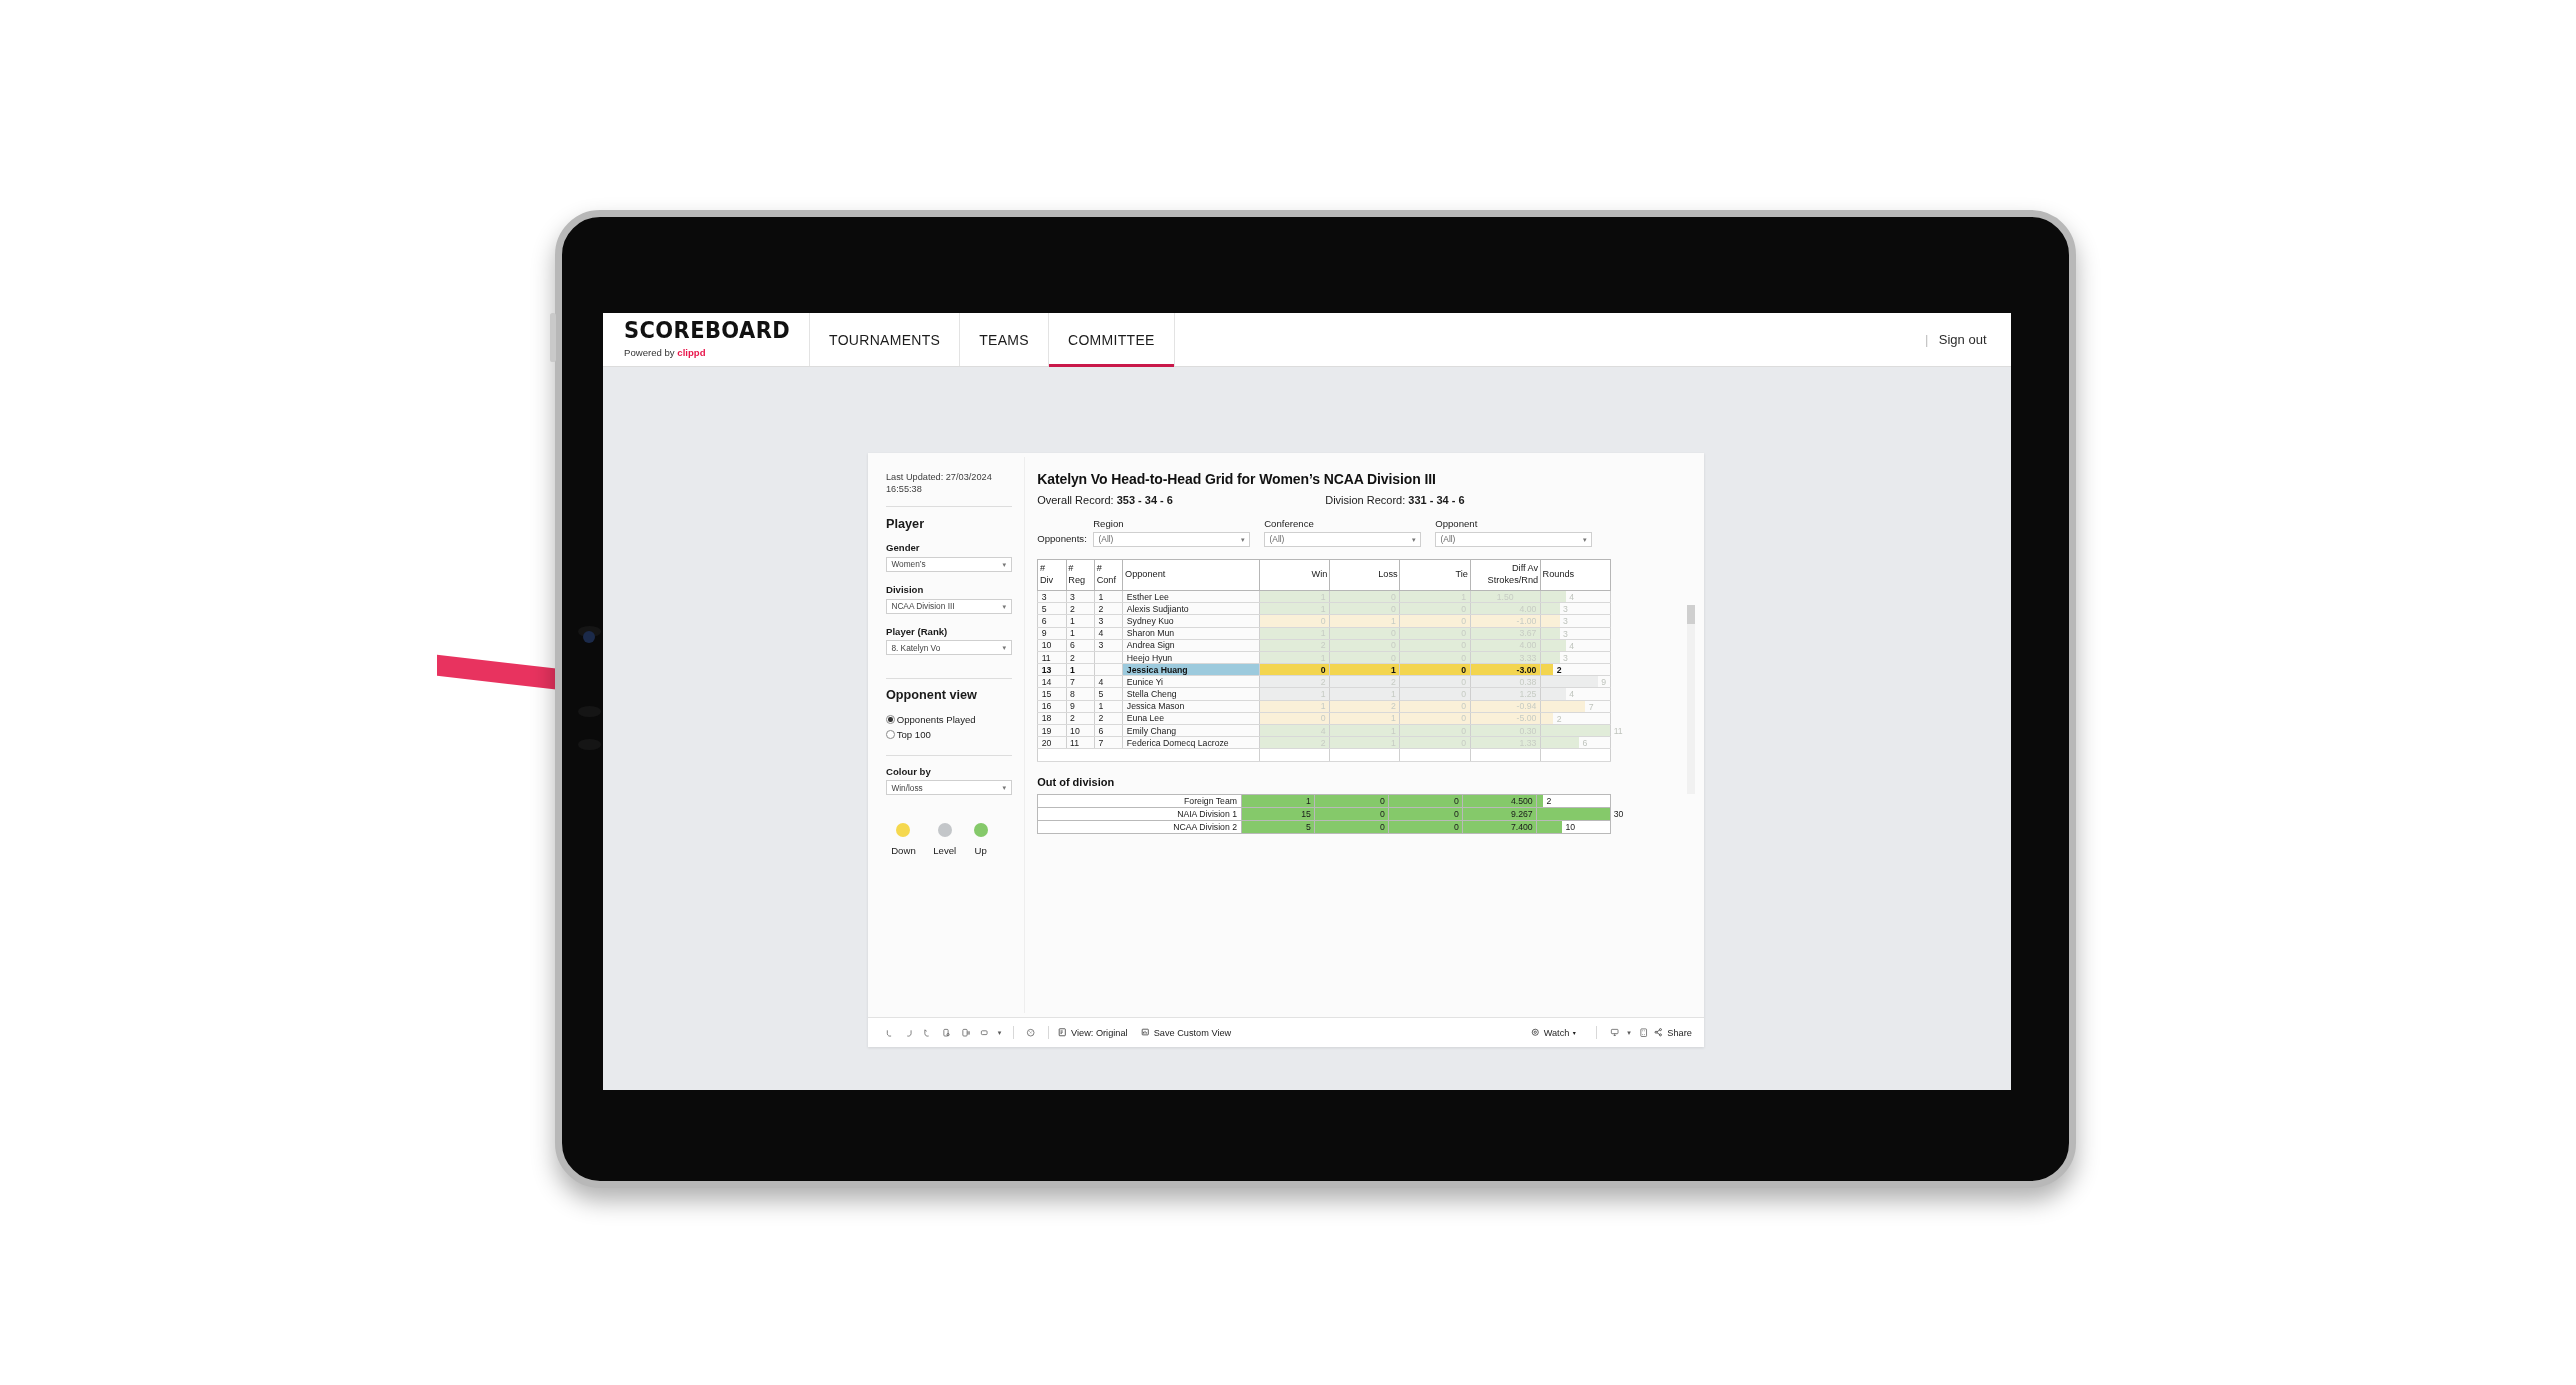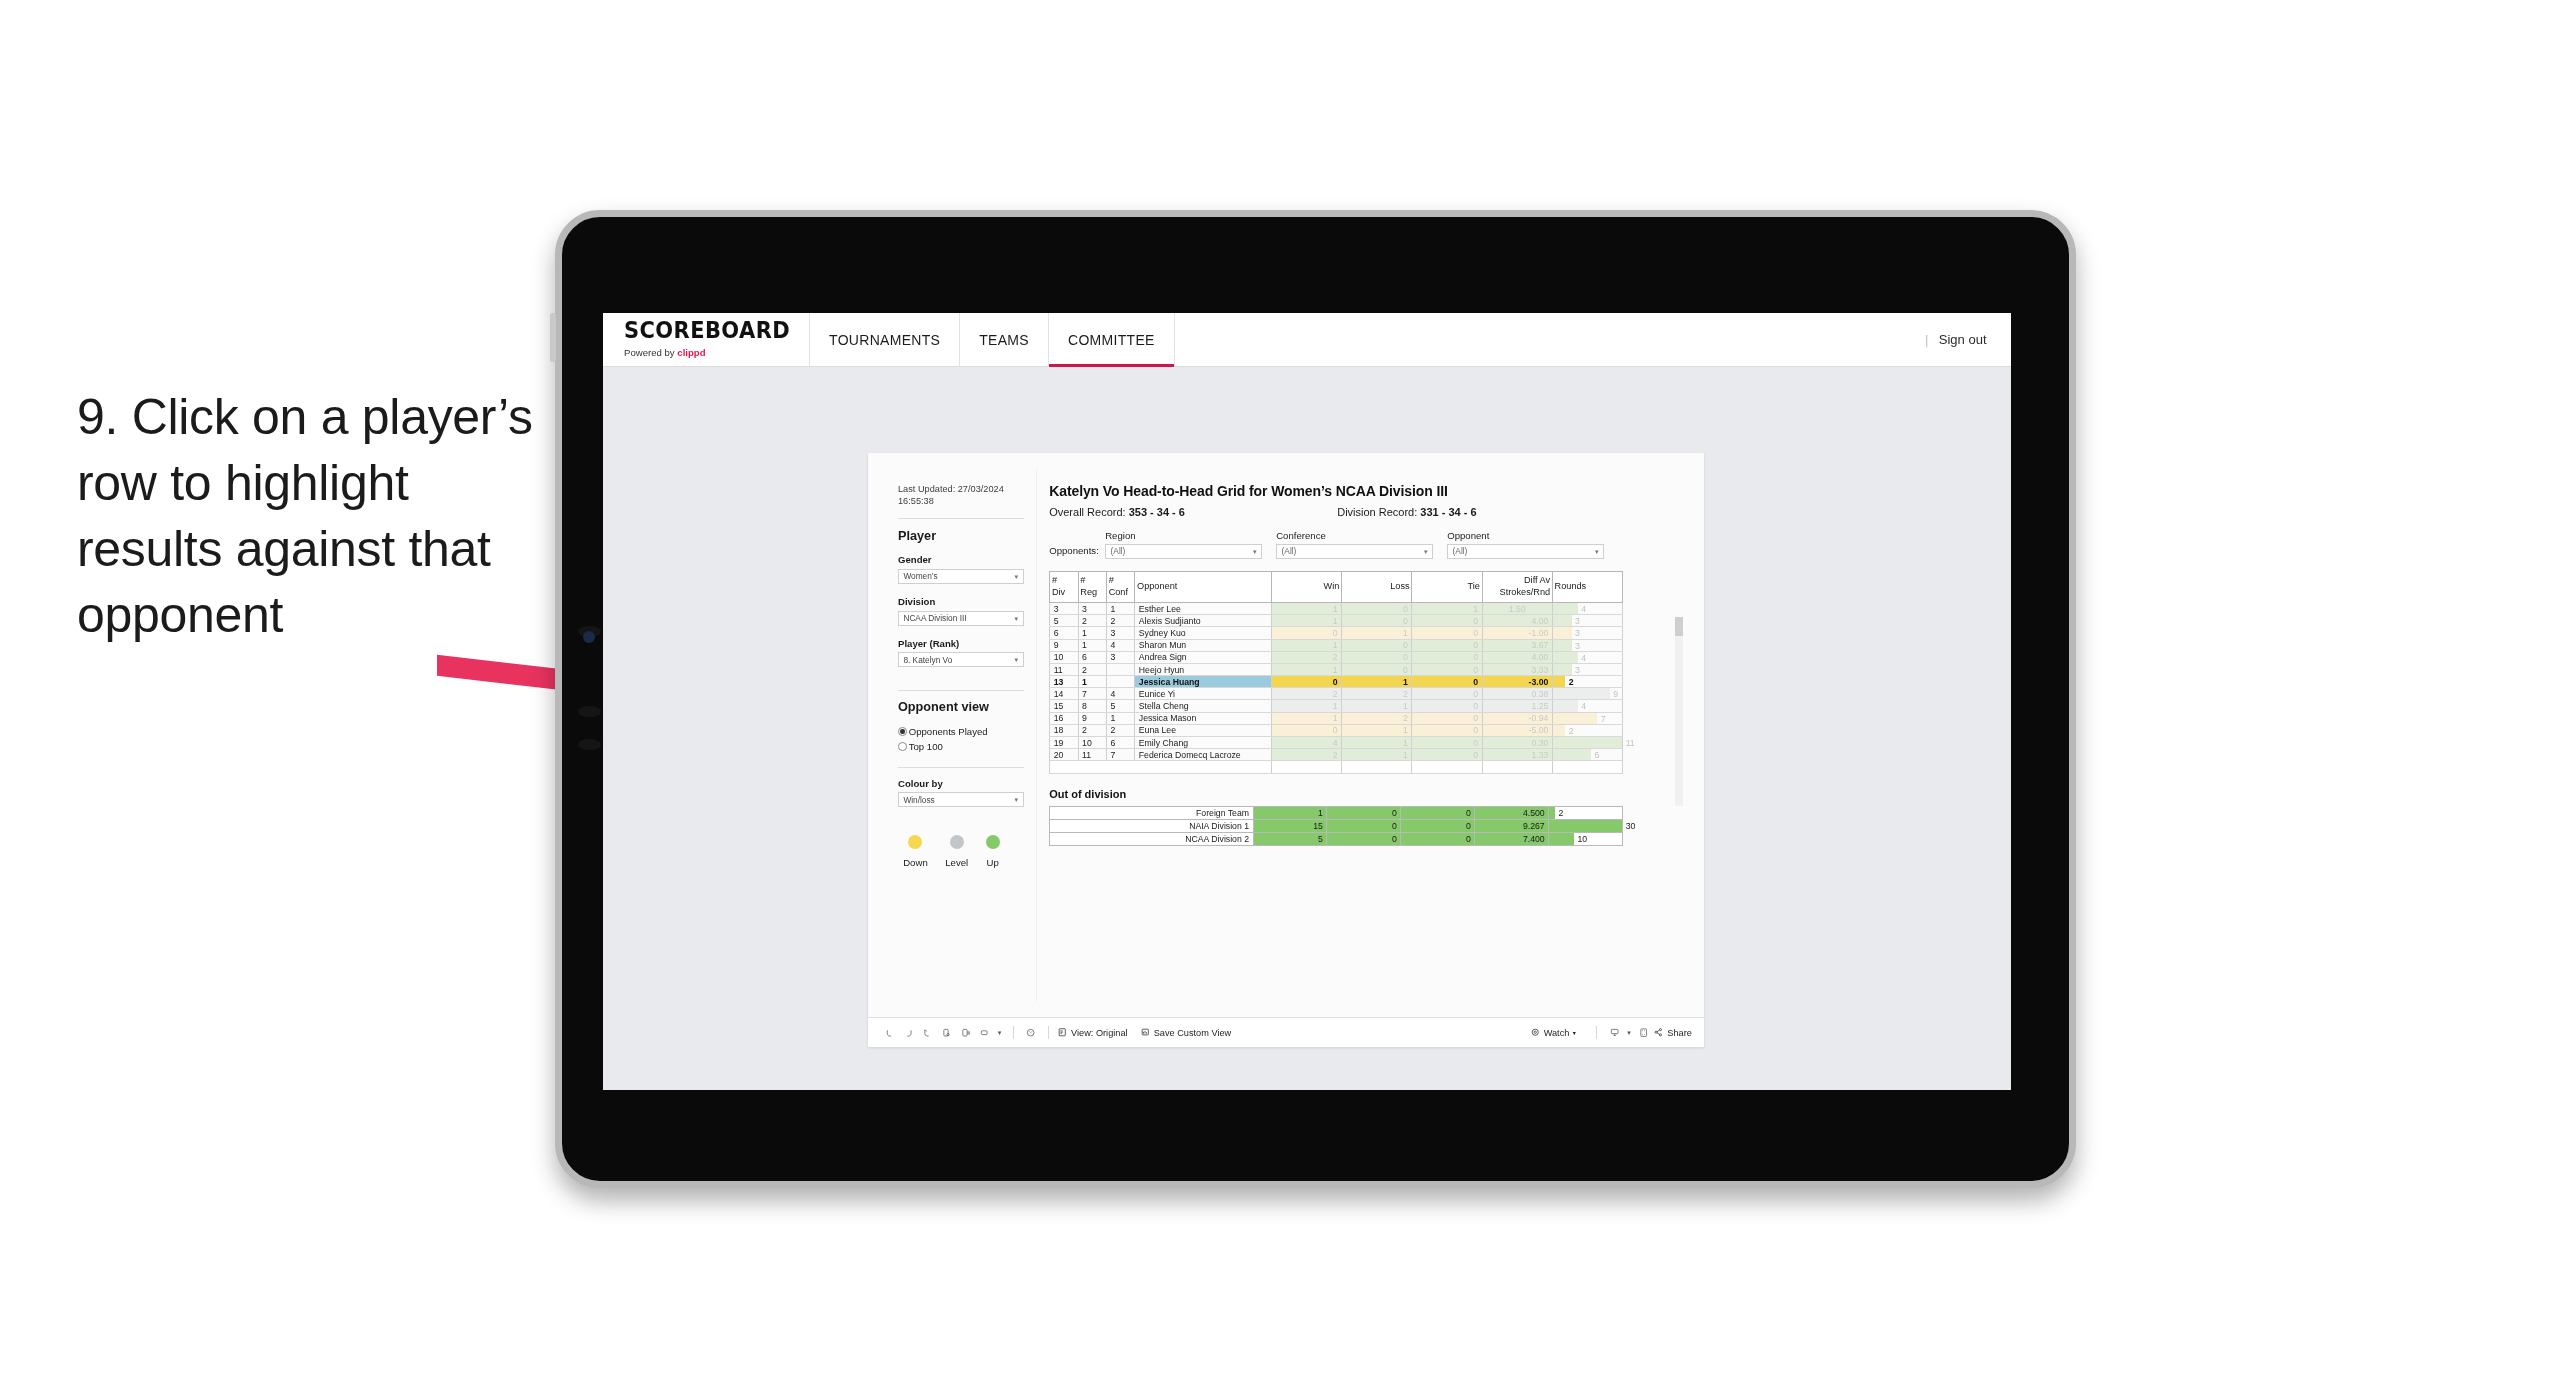--- a/index.html
+++ b/index.html
@@ -107,21 +107,21 @@
   .sub-item.active { color:#e8366b; }
 
   
   #viz-wrap {
     position:absolute; left: 265px; top: 140px;
     width: 836px; height: 594px;
     background: #fbfbfb;
     box-shadow: 0 0.9px 2.6px rgba(0,0,0,0.10);
     display:flex; flex-direction: column;
   }
-  #viz-body { flex:1; display:flex; padding: 16px; }
+  #viz-body { flex:1; display:flex; padding: 4px; }
 
   
   #side {
     width: 153px; padding: 14px 12.2px 8.7px 14px;
     display:flex; flex-direction:column;
     border-right:0.9px solid #eee;
   }
   .last-upd { font-size:9.2px; color:#3d3d3d; line-height:1.35; }
   .hr { border-top:0.9px solid #ddd; margin: 10.5px 0 9.6px 0; }
   .side-h { font-size:12.7px; font-weight:700; color:#1a1a1a; margin-bottom:11.4px; }
@@ -207,21 +207,20 @@
   .tb-ico { width:19px; height:19px; display:flex; align-items:center; justify-content:center; color:#5a5a5a; cursor:pointer;}
   .tb-div { width:0.9px; height:13px; background:#d8d8d8; margin: 0 7.9px; }
   .tb-txt { display:flex; align-items:center; gap:3.5px; margin-right: 12.2px; cursor:pointer; color:#1d1d1d; }
   .tb-spacer { flex:1; }
 </style>
 </head>
 <body>
 
 <div id="root">
 
-  <div id="caption">9. Click on a player’s row to highlight results against that opponent</div>
 
   <svg id="arrow" viewBox="0 0 820 200">
     <path d="M 0 50 L 700 130 L 700 104 L 790 142 L 700 180 L 700 154 L 0 74 Z" fill="#e8335f"></path>
   </svg>
 
   <div id="tablet">
     <div class="tablet-btn tbtn1"></div>
     <div class="speaker" style="top:409px"></div>
     <div class="tablet-cam"></div>
     <div class="speaker" style="top:489px"></div>

